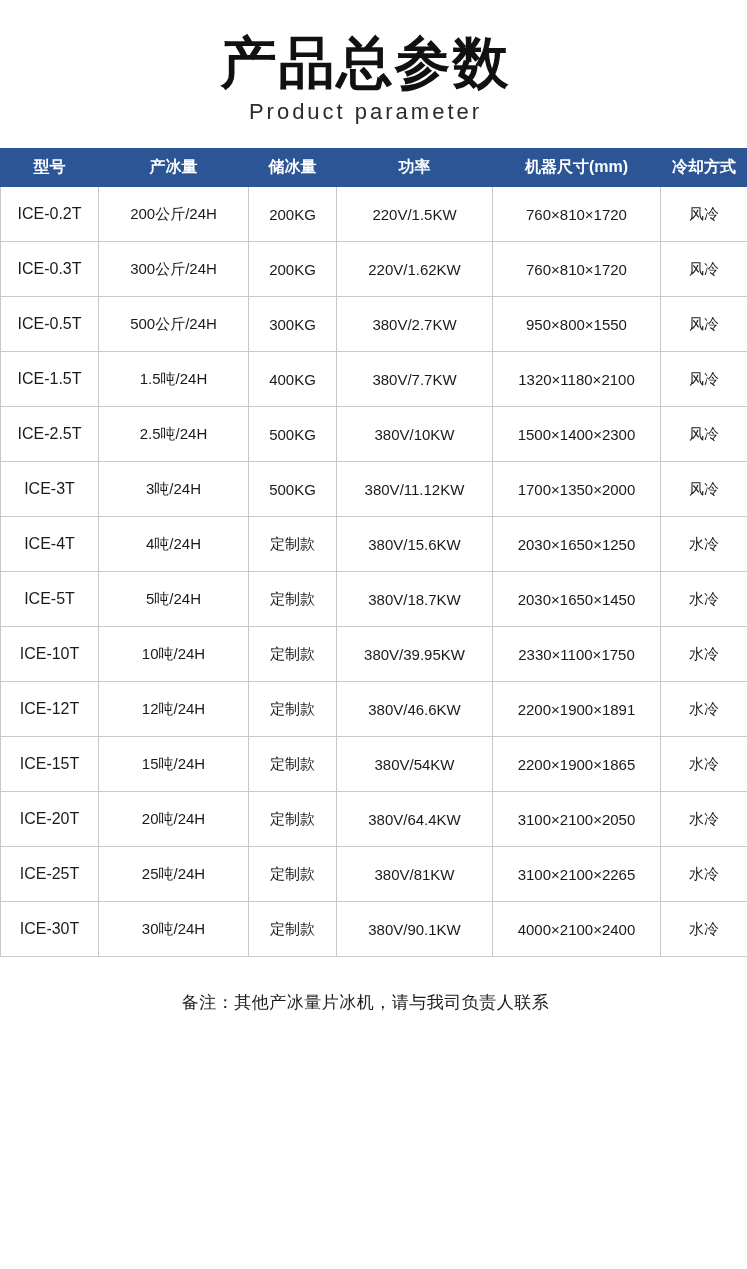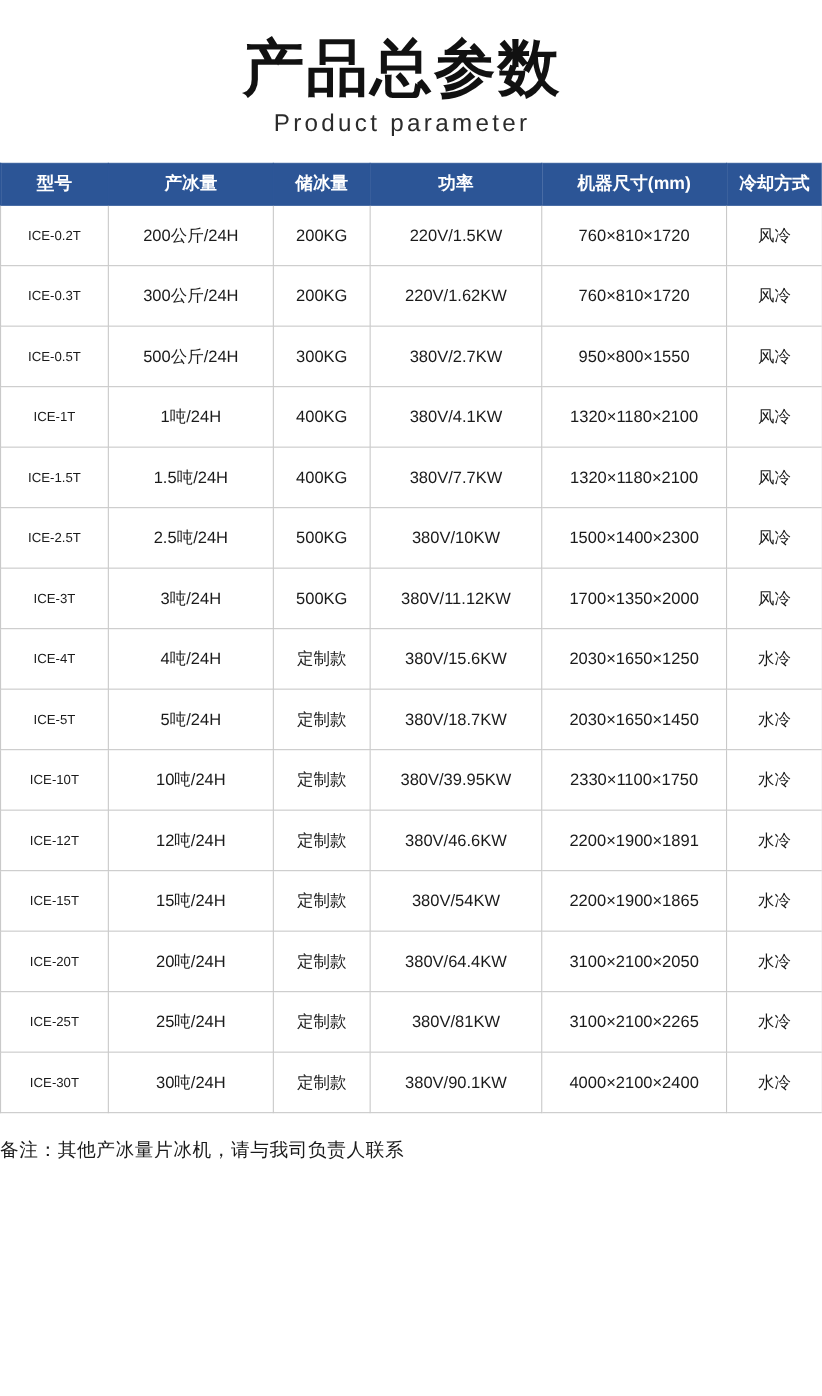--- a/index.html
+++ b/index.html
@@ -69,24 +69,25 @@
     height: 55px;
     border: 1px solid #c9c9c9;
     text-align: center;
     vertical-align: middle;
     font-size: 15px;
     color: #1a1a1a;
     background: #ffffff;
     white-space: nowrap;
   }
   table.spec tbody td.model {
-    font-size: 12px;
+    font-size: 16px;
   }
   .footnote {
-    margin-top: 22px;
+    margin-top: 34px;
+    text-align: center;
     font-size: 17px;
     color: #1a1a1a;
     letter-spacing: 0.5px;
   }
 </style>
 </head>
 <body>
 
 <div class="page">
 
@@ -133,28 +134,20 @@
       </tr>
       <tr>
         <td class="model">ICE-0.5T</td>
         <td>500公斤/24H</td>
         <td>300KG</td>
         <td>380V/2.7KW</td>
         <td>950×800×1550</td>
         <td>风冷</td>
       </tr>
       <tr>
-        <td class="model">ICE-1T</td>
-        <td>1吨/24H</td>
-        <td>400KG</td>
-        <td>380V/4.1KW</td>
-        <td>1320×1180×2100</td>
-        <td>风冷</td>
-      </tr>
-      <tr>
         <td class="model">ICE-1.5T</td>
         <td>1.5吨/24H</td>
         <td>400KG</td>
         <td>380V/7.7KW</td>
         <td>1320×1180×2100</td>
         <td>风冷</td>
       </tr>
       <tr>
         <td class="model">ICE-2.5T</td>
         <td>2.5吨/24H</td>

